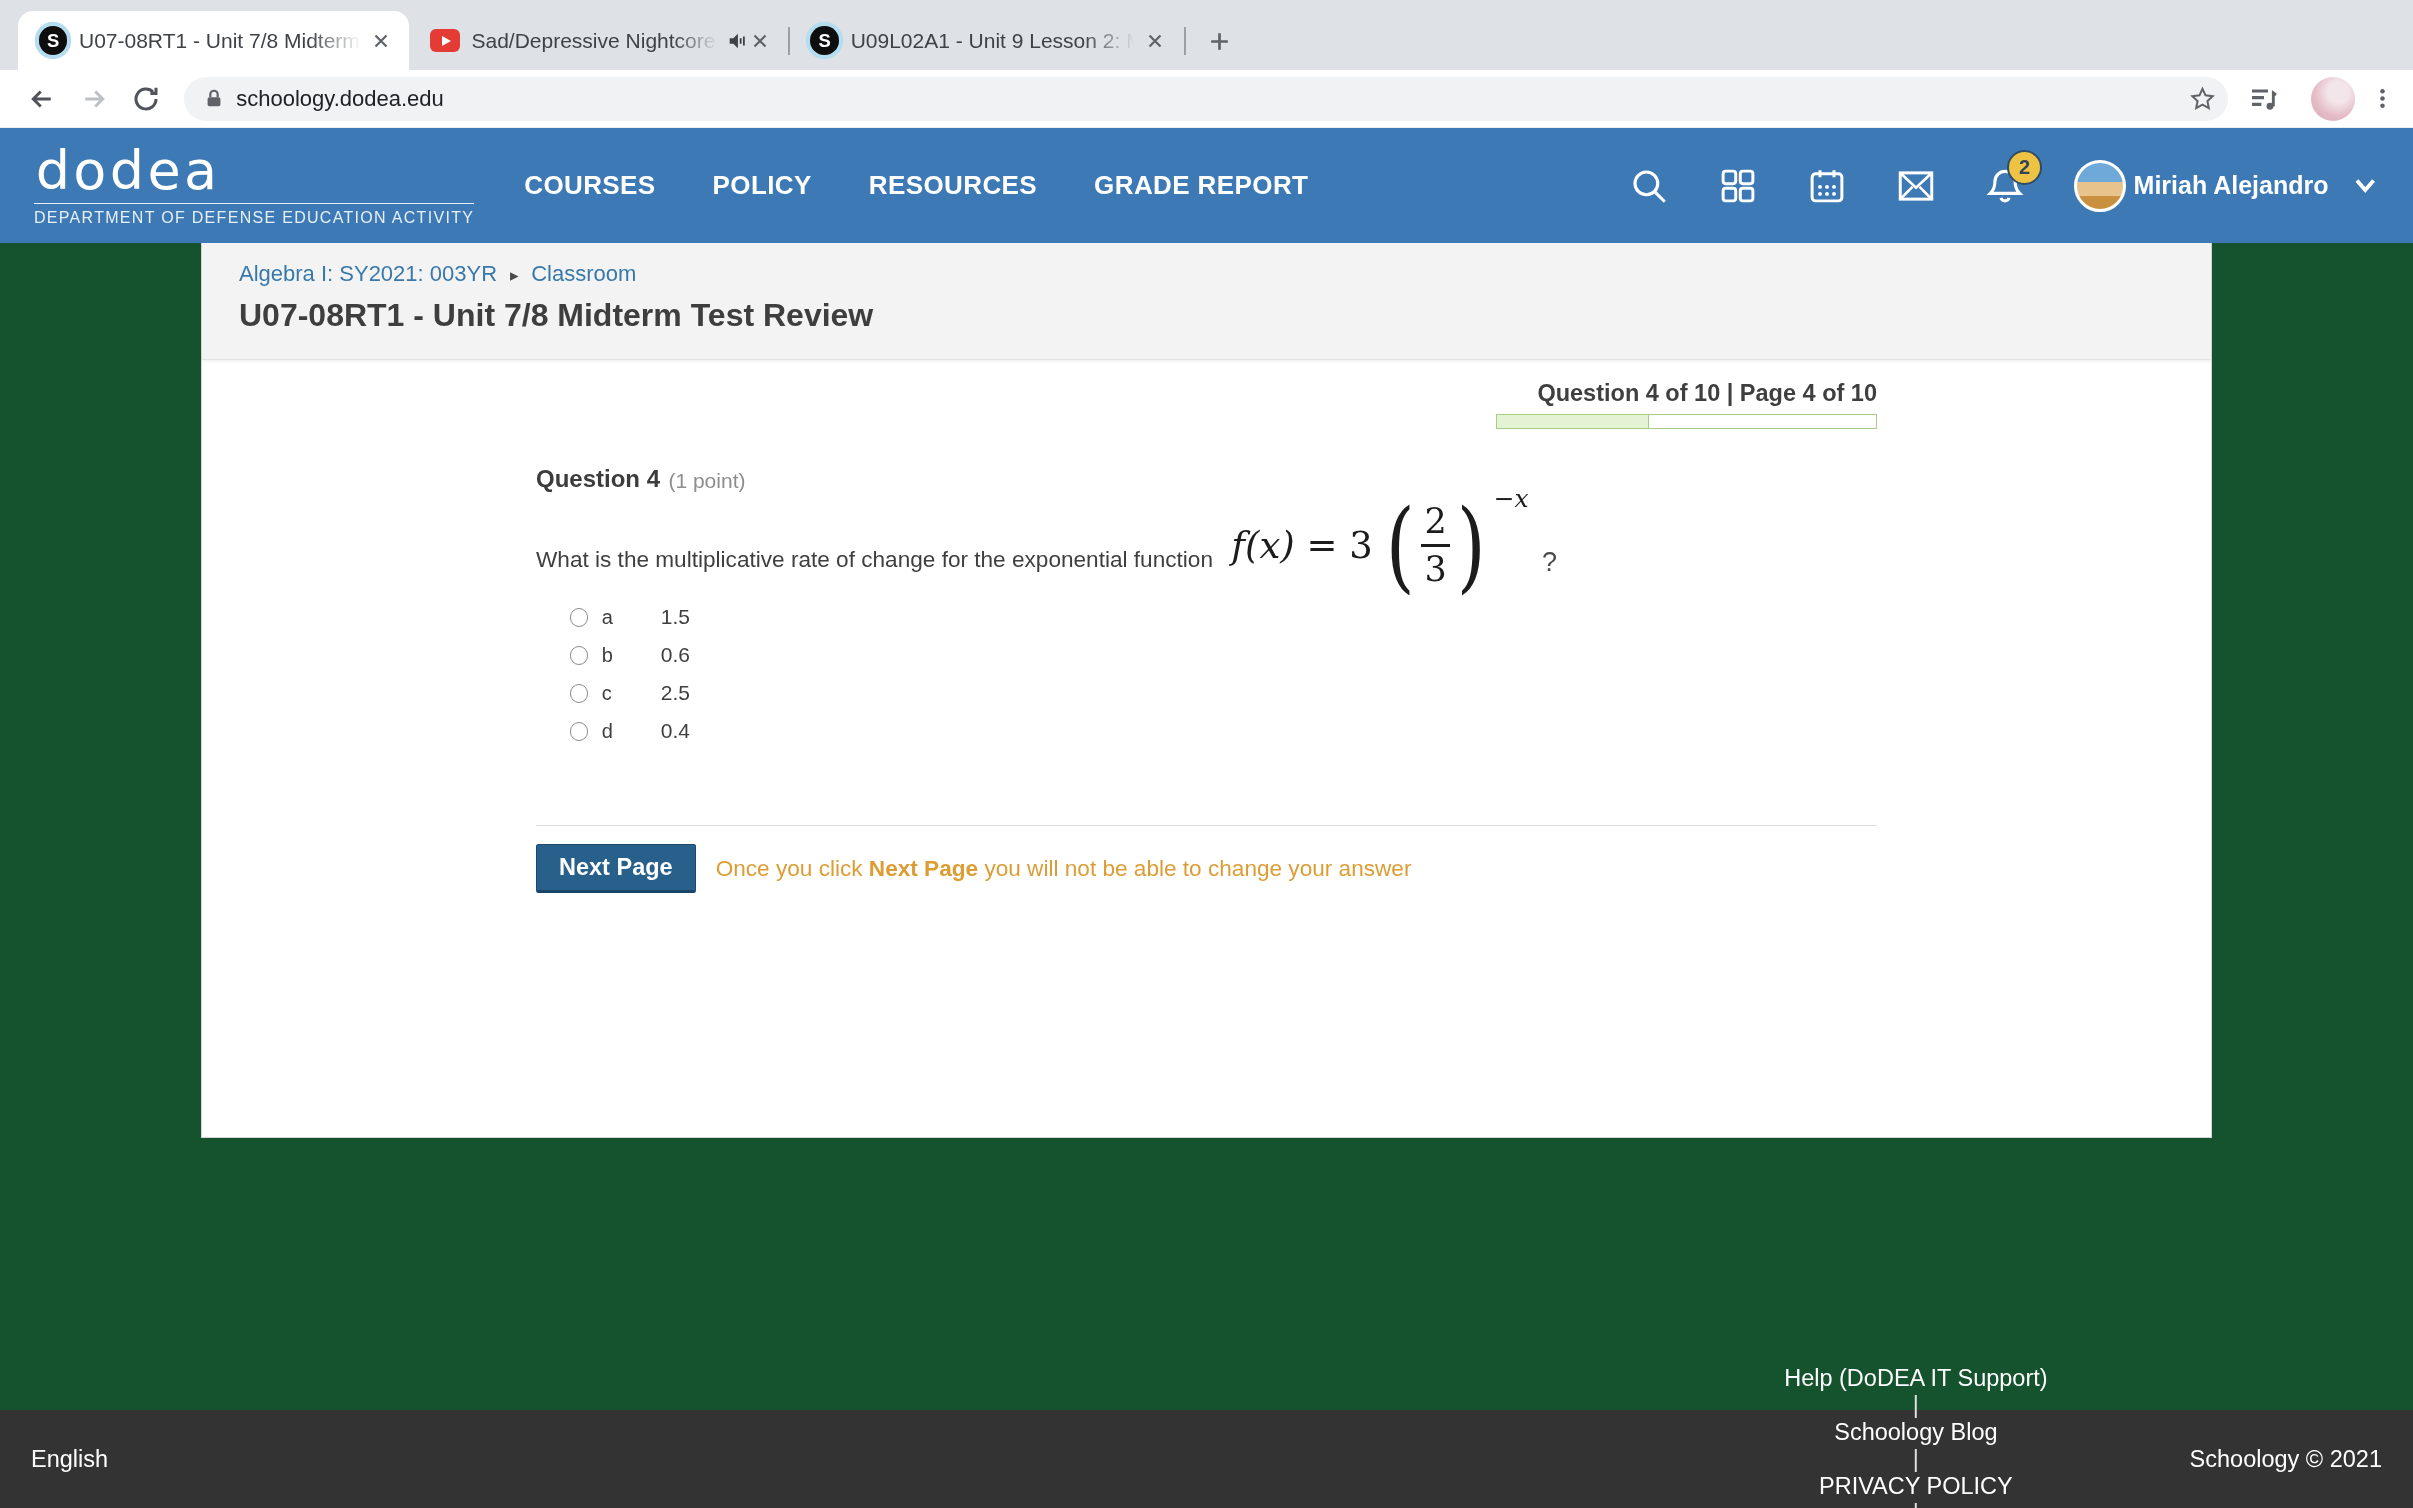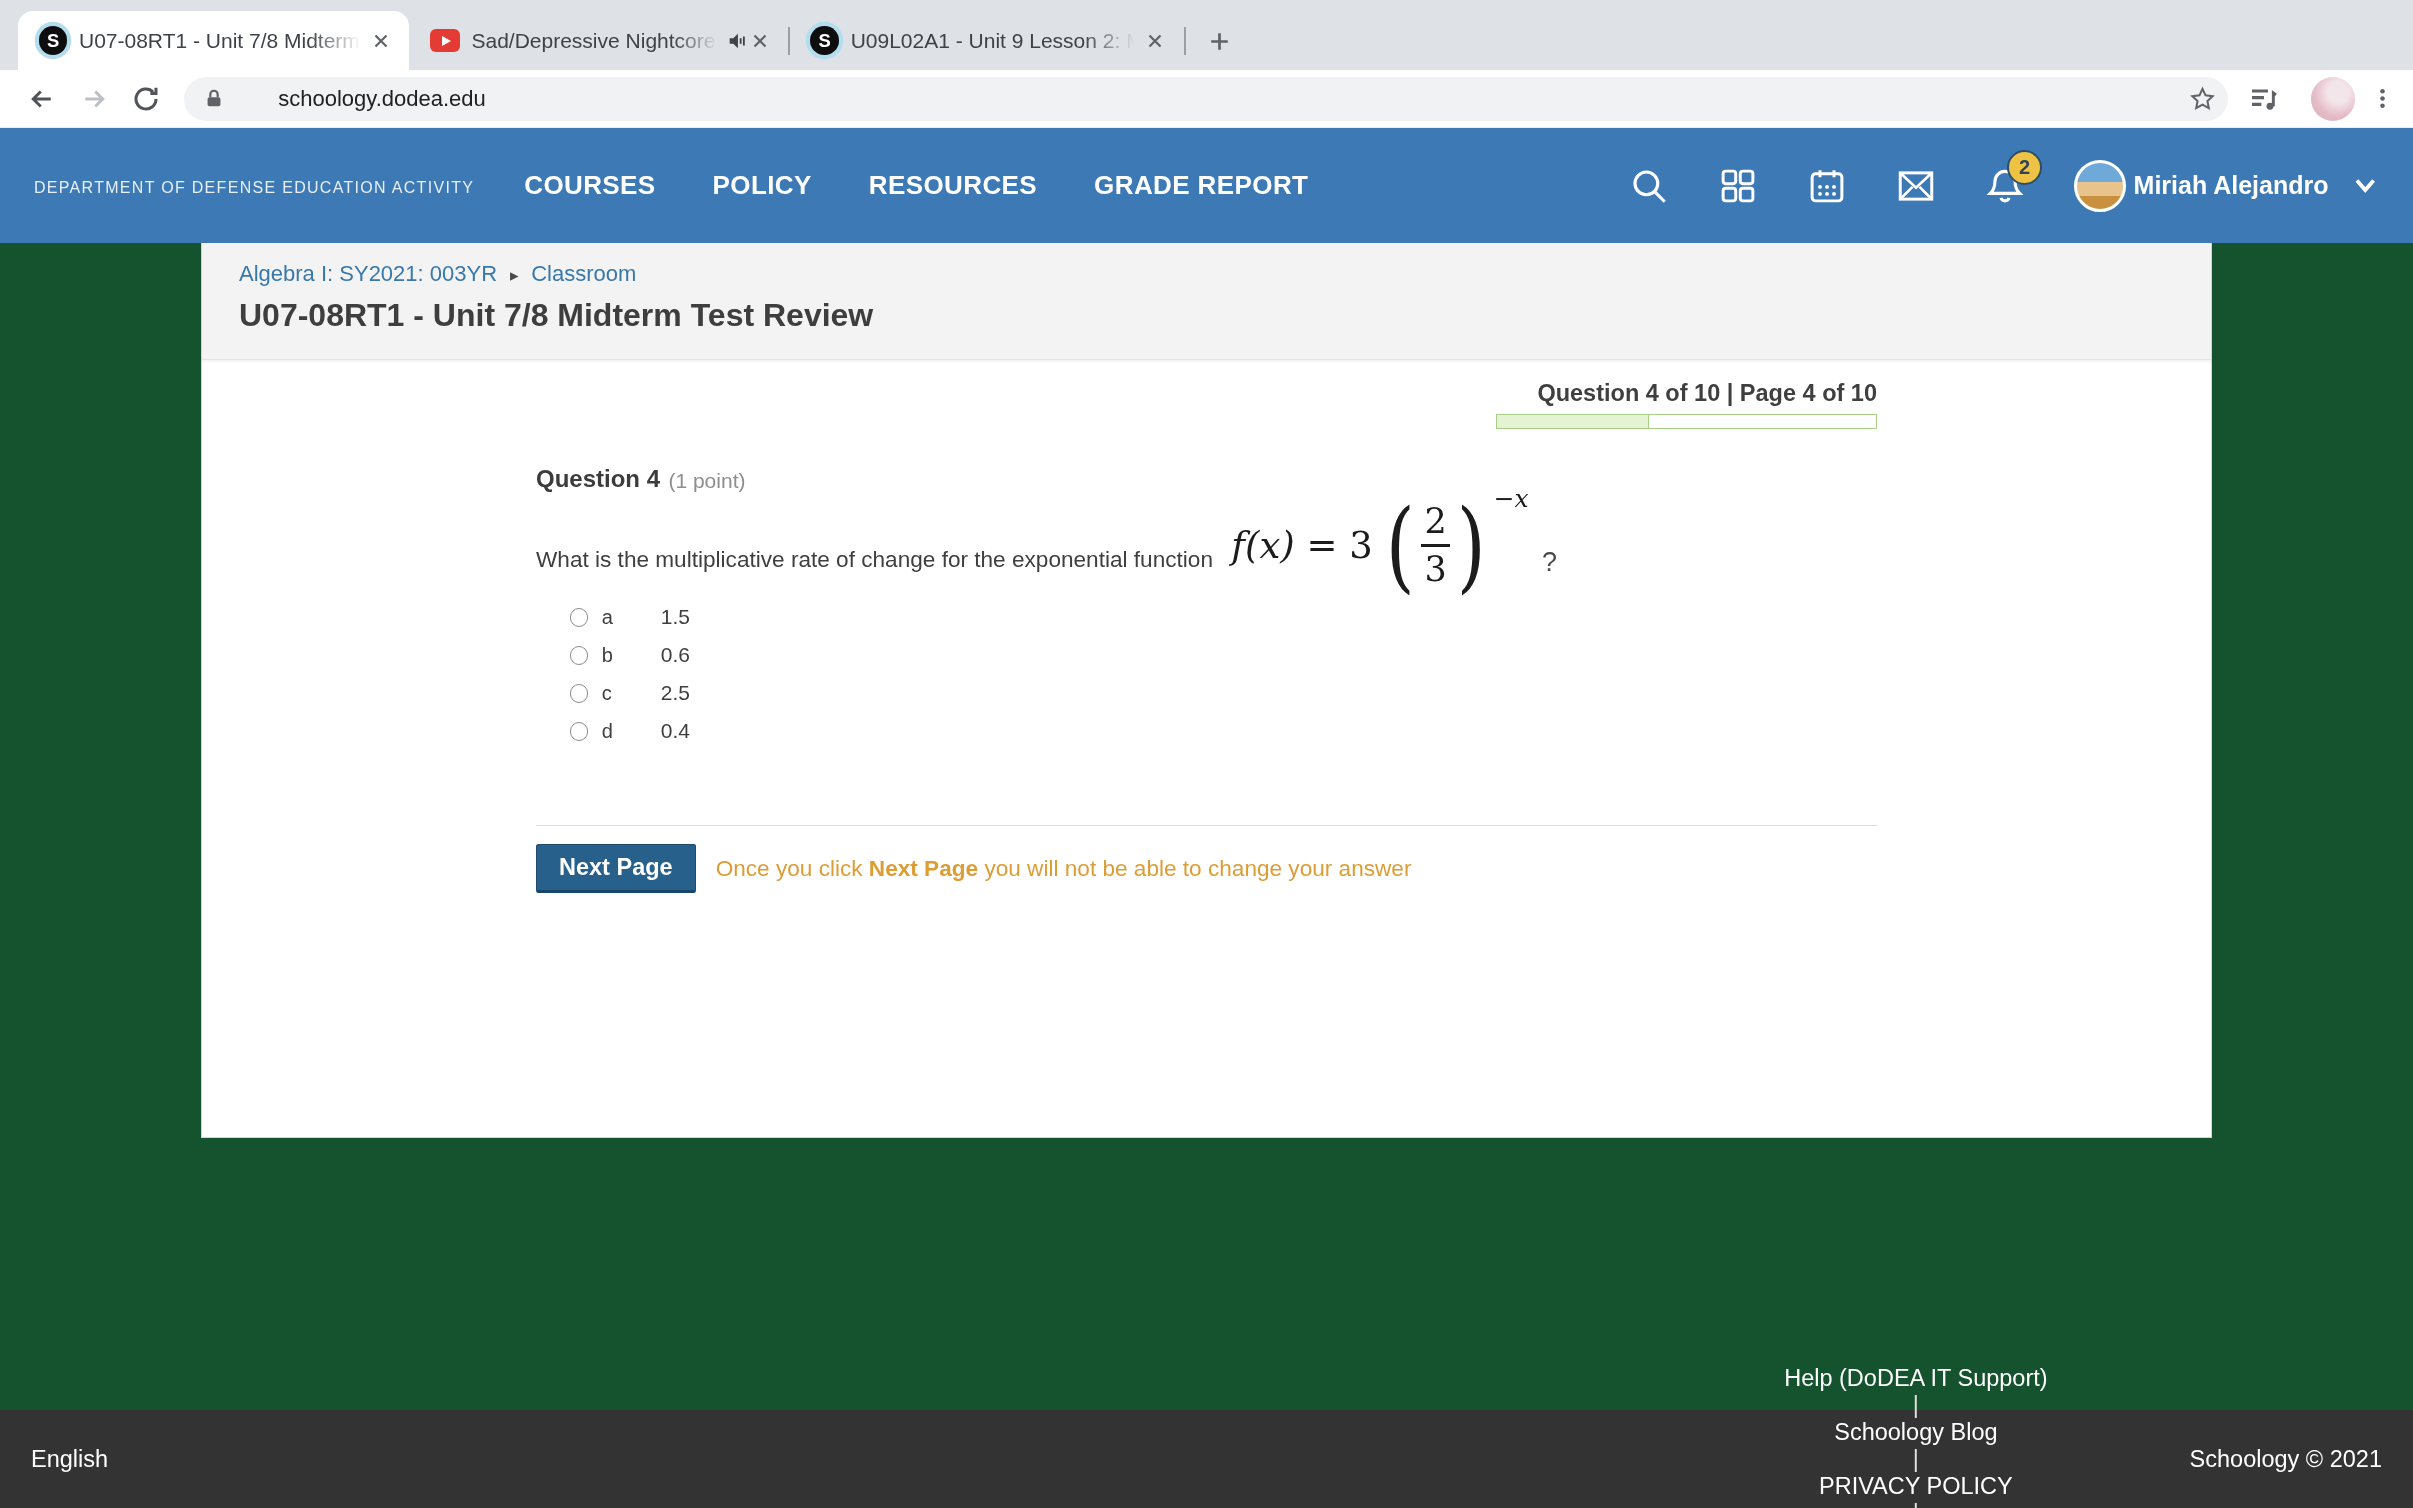--- a/index.html
+++ b/index.html
@@ -29,21 +29,21 @@
     border-radius:50%; }
   .tab-sep { width:1.7px; height:28.5px; background:#9aa0a6; margin:0 0 15px 0; }
   .newtab { width:47px; height:47px; display:flex; align-items:center; justify-content:center;
     margin:0 0 5px 10px; border-radius:50%; }
 
   #toolbar { position:absolute; top:70px; left:0; width:2413px; height:58px; background:#fff;
     display:flex; align-items:center; padding:0 18.4px 0 22px; border-bottom:0.8px solid #ebedef; }
   .tb-icon { width:39px; height:39px; display:flex; align-items:center; justify-content:center;
     margin-right:13.4px; border-radius:50%; }
   #omnibox { flex:1; height:44px; background:#f0f2f4; border-radius:22px; display:flex;
-    align-items:center; padding:0 11.7px 0 18.4px; margin:0 17px 0 5px;gap:42px; }
+    align-items:center; padding:0 11.7px 0 18.4px; margin:0 17px 0 5px; }
   #omni-url { font-size:22px; color:#202124; margin-left:11.7px; flex:1; }
   .chrome-avatar { width:44px; height:44px; border-radius:50%; margin:0 15px 0 13.4px;
     background:radial-gradient(circle at 62% 35%, #f3e6ea 0 26%, #e5bcc8 60%, #d9a8b8); }
 
   
   #navbar { position:absolute; top:128px; left:0; width:2413px; height:115px; background:#3d79b5;
     display:flex; align-items:center; padding:0 34px; }
   #logo { margin-right:50px; }
   #logo-text { color:#fff; font-size:54px; line-height:1; letter-spacing:3.4px;
     font-family:"DejaVu Sans", sans-serif; font-weight:400; padding:0 1.7px 5px 1.7px;
@@ -213,20 +213,21 @@
     <svg width="25" height="25" viewBox="0 0 24 24">
         <circle cx="12" cy="5" r="2.2" fill="#5f6368"></circle>
         <circle cx="12" cy="12" r="2.2" fill="#5f6368"></circle>
         <circle cx="12" cy="19" r="2.2" fill="#5f6368"></circle>
       </svg>
   </span>
 </div>
 
 <div id="navbar">
   <div id="logo">
+    <div id="logo-text">dodea</div>
     <div id="logo-sub">DEPARTMENT OF DEFENSE EDUCATION ACTIVITY</div>
   </div>
   <span class="nav-link">COURSES</span>
   <span class="nav-link">POLICY</span>
   <span class="nav-link">RESOURCES</span>
   <span class="nav-link">GRADE REPORT</span>
   <div id="nav-right">
     <span class="nav-icon">
       <svg width="42" height="42" viewBox="0 0 24 24">
           <circle cx="10.5" cy="10.5" r="6.5" stroke="#fff" stroke-width="1.8" fill="none"></circle>

